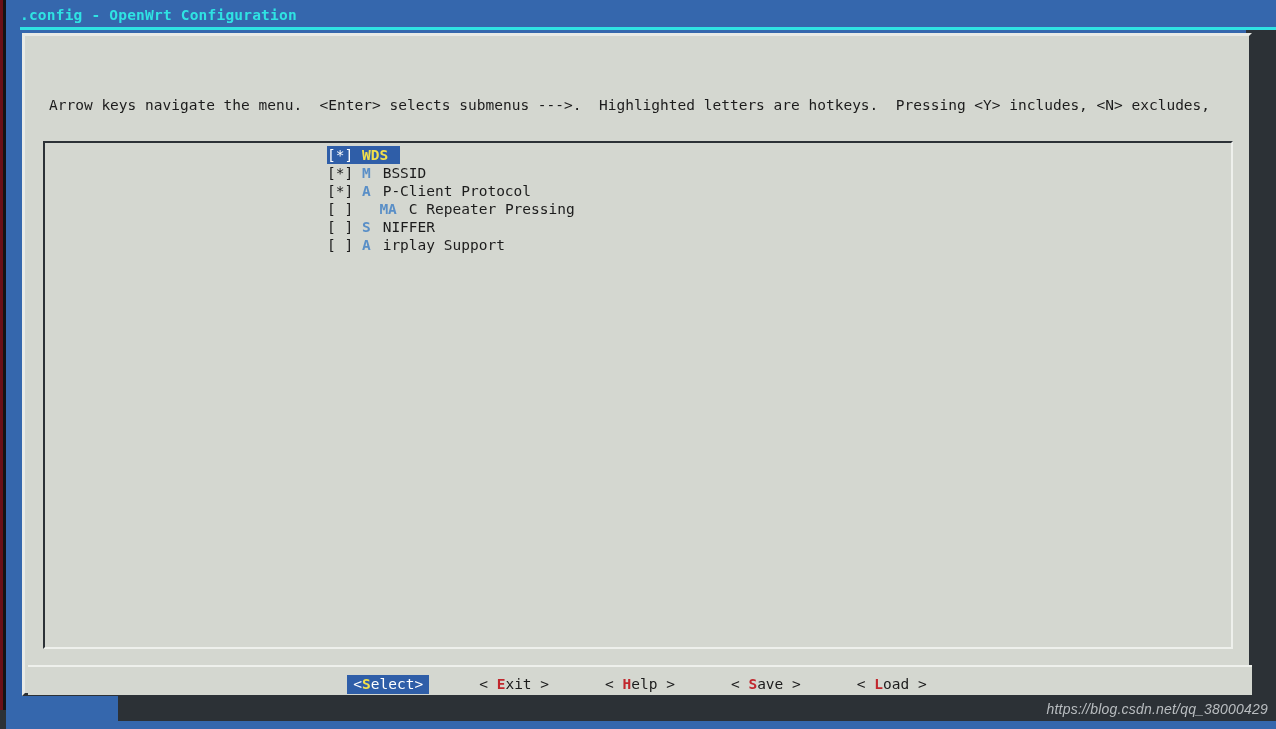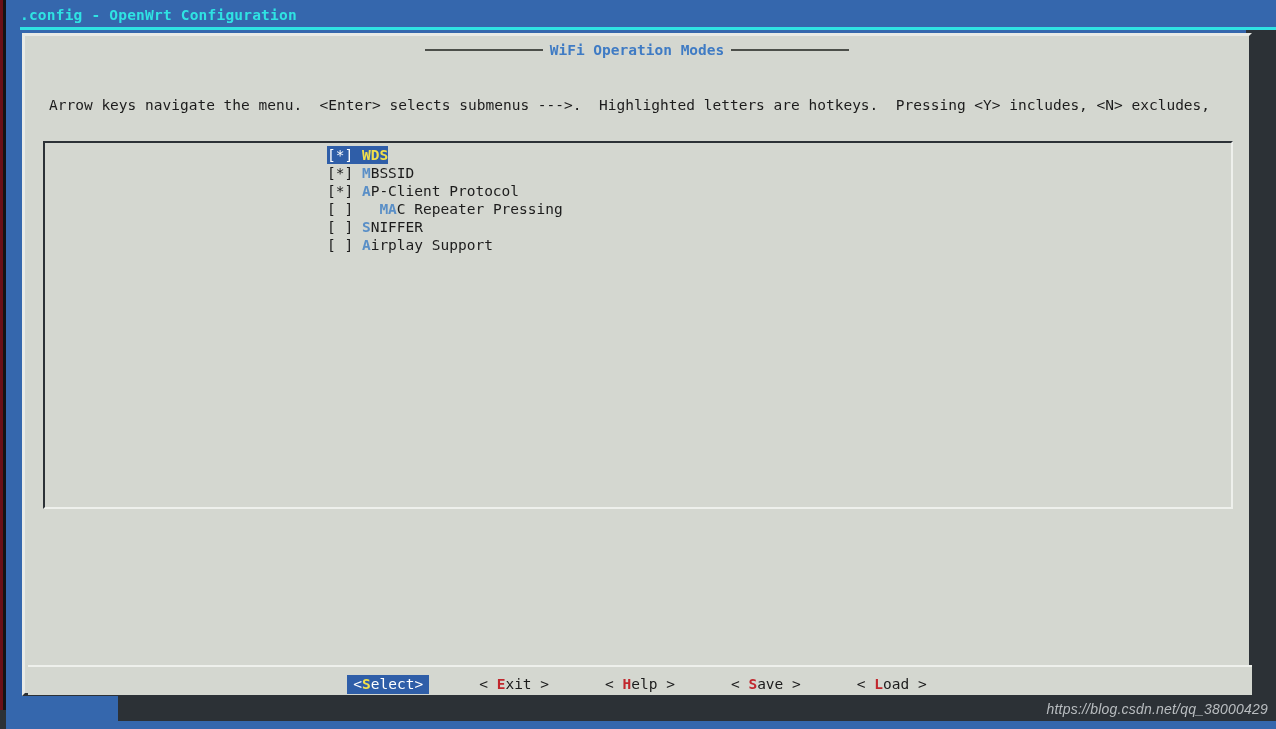--- a/index.html
+++ b/index.html
@@ -131,21 +131,21 @@
     color: #3f7bc4;
     font-weight: bold;
     font-size: 14.5px;
     white-space: pre;
   }
 
   
   #listbox {
     position: absolute;
     left: 18px; top: 105px;
-    width: 1190px; height: 368px;
+    width: 1190px; height: 508px;
     background: #d4d7d0;
     border-top: 2px solid #2c3136;
     border-left: 2px solid #2c3136;
     border-right: 2px solid #eef0ec;
     border-bottom: 2px solid #eef0ec;
     box-sizing: border-box;
     overflow: hidden;
   }
   #menu {
     position: absolute;
@@ -163,21 +163,21 @@
   .menu-row .hl {
     display: inline-block;
     background: #2f5ea8;
     padding: 0;
   }
   .menu-row .hl .bx { color: #ffffff; }
   .menu-row .hl .hotkey { color: #f2e04b; font-weight: bold; }
   .menu-row .hl .rest { color: #ffffff; }
   .menu-row .bx { color: #1c1c1c; }
   .menu-row .hotkey { color: #5a8fc7; font-weight: bold; }
-  .menu-row .rest { color: #1c1c1c; }
+  .menu-row .rest { color: #1c1c1c; padding-left: 12px; }
 
   
   #buttonbar {
     position: absolute;
     left: 3px; top: 629px;
     width: 1224px; height: 30px;
     border-top: 2px solid #eef0ec;
     box-sizing: border-box;
     background: #d4d7d0;
   }
@@ -230,23 +230,20 @@
   <div class="dark-band-right"></div>
   <div class="dark-band"></div>
 
   <div id="titlebar">
     <div class="title-text">.config - OpenWrt Configuration</div>
     <div class="title-rule"></div>
   </div>
 
   <div id="dialog">
 
-    <div id="caption">
-      <span class="rule-left"></span><span class="cap-text">WiFi Operation Modes</span><span class="rule-right"></span>
-    </div>
 
     <div id="helptext">
       <div>Arrow keys navigate the menu.  &lt;Enter&gt; selects submenus ---&gt;.  Highlighted letters are hotkeys.  Pressing &lt;Y&gt; includes, &lt;N&gt; excludes,</div>
       <div>&lt;M&gt; modularizes features.  Press &lt;Esc&gt;&lt;Esc&gt; to exit, &lt;?&gt; for Help, &lt;/&gt; for Search.  Legend: [*] built-in  [ ] excluded  &lt;M&gt; module</div>
       <div>&lt; &gt; module capable</div>
     </div>
 
     <div id="listbox">
       <div id="menu">
           <div class="menu-row"><span class="hl"><span class="bx">[*] </span><span class="hotkey">WDS</span><span class="rest"></span></span></div>

